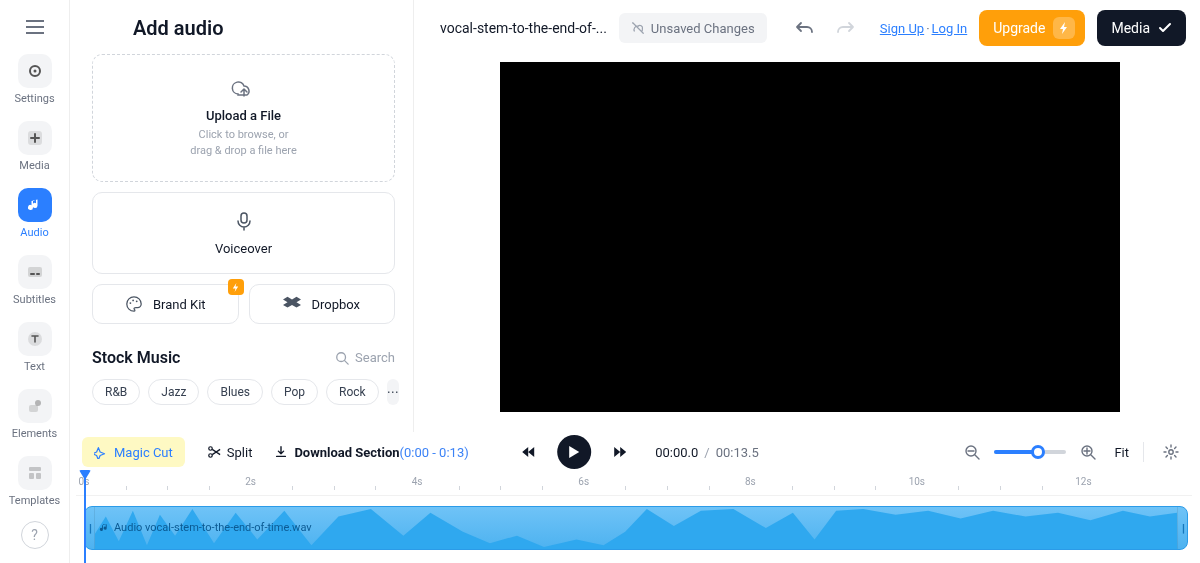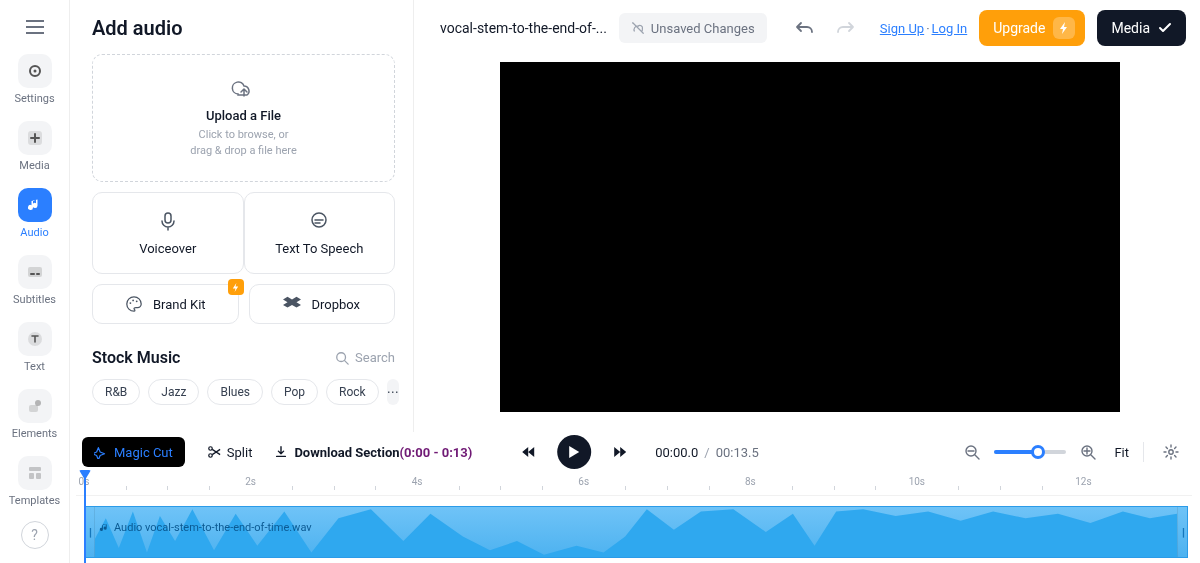--- a/index.html
+++ b/index.html
@@ -11,21 +11,21 @@
   .rail-item { display:flex; flex-direction:column; align-items:center; gap:4px; cursor:pointer; padding:4px 0; width:100%; }
   .rail-item .ic { width:34px; height:34px; border-radius:10px; display:flex; align-items:center; justify-content:center; background:#f3f4f6; color:#555; }
   .rail-item.active .ic { background:#2b7fff; color:#fff; }
   .rail-item .lbl { font-size:11px; color:#6b7280; }
   .rail-item.active .lbl { color:#2b7fff; }
   .rail .help { position:absolute; bottom:14px; left:0; right:0; display:flex; justify-content:center; }
   .help-circle { width:28px; height:28px; border-radius:50%; border:1px solid #d1d5db; display:flex; align-items:center; justify-content:center; color:#9ca3af; font-size:14px; cursor:pointer; }
 
   
   .panel { position:absolute; left:70px; top:0; width:344px; height:432px; border-right:1px solid #eee; padding:16px 18px 0 22px; overflow:hidden; }
-  .panel h2 { font-size:20px; font-weight:600; color:#111827; margin-bottom:14px; }
+  .panel h2 { font-size:20px; font-weight:600; color:#111827; margin-bottom:14px;margin-left:41px; }
   .upload-box { border:1px dashed #d1d5db; border-radius:10px; height:128px; display:flex; flex-direction:column; align-items:center; justify-content:center; cursor:pointer; }
   .upload-box .cloud { color:#6b7280; margin-bottom:8px; }
   .upload-box .ttl { font-size:13px; color:#111827; font-weight:500; }
   .upload-box .sub { font-size:11px; color:#9ca3af; text-align:center; line-height:1.4; margin-top:4px; }
   .row2 { display:flex; margin-top:10px; }
   .card { flex:1; border:1px solid #e5e7eb; border-radius:10px; height:82px; display:flex; flex-direction:column; align-items:center; justify-content:center; gap:10px; cursor:pointer; position:relative; }
   .card .cl { font-size:13px; color:#111827; }
   .card .ci { color:#4b5563; }
   .row3 { display:flex; gap:10px; margin-top:10px; }
   .card2 { flex:1; border:1px solid #e5e7eb; border-radius:10px; height:40px; display:flex; align-items:center; justify-content:center; gap:10px; cursor:pointer; position:relative; font-size:13px; color:#111827; }
@@ -50,24 +50,24 @@
   .dot { color:#6b7280; margin:0 2px; }
   .upgrade { background:#ff9f0a; color:#fff; border-radius:8px; height:36px; padding:0 10px 0 14px; display:flex; align-items:center; gap:8px; font-size:14px; cursor:pointer; }
   .upgrade .bolt { width:22px; height:22px; border-radius:6px; background:rgba(255,255,255,.25); display:flex; align-items:center; justify-content:center; }
   .done { background:#111827; color:#fff; border-radius:8px; height:36px; padding:0 14px; display:flex; align-items:center; gap:8px; font-size:14px; cursor:pointer; }
 
   
   .preview { position:absolute; left:500px; top:62px; width:620px; height:350px; background:#000; }
 
   
   .toolbar { position:absolute; left:82px; top:432px; right:8px; height:40px; display:flex; align-items:center; }
-  .magic { background:#000000; color:#2b7fff; border-radius:6px; height:30px; padding:0 12px; display:flex; align-items:center; gap:6px; font-size:13px; cursor:pointer; }
+  .magic { background:#fef9c3; color:#2b7fff; border-radius:6px; height:30px; padding:0 12px; display:flex; align-items:center; gap:6px; font-size:13px; cursor:pointer; }
   .tb-btn { height:30px; padding:0 10px; display:flex; align-items:center; gap:6px; font-size:13px; color:#111827; cursor:pointer; margin-left:12px; }
   .dlsec { margin-left:12px; font-size:13px; color:#111827; display:flex; align-items:center; gap:6px; cursor:pointer; }
-  .dlsec .range { color:#701a75;font-weight:bold; }
+  .dlsec .range { color:#3b82f6; }
   .transport { position:absolute; left:50%; transform:translateX(-50%); display:flex; align-items:center; gap:14px; }
   .rw,.ff { width:28px; height:28px; display:flex; align-items:center; justify-content:center; color:#111827; cursor:pointer; }
   .play { width:34px; height:34px; border-radius:50%; background:#111827; color:#fff; display:flex; align-items:center; justify-content:center; cursor:pointer; }
   .time { font-size:13px; color:#111827; margin-left:8px; }
   .time .sep { color:#9ca3af; margin:0 6px; }
   .time .dur { color:#6b7280; }
   .right-tools { position:absolute; right:8px; display:flex; align-items:center; gap:14px; }
   .zoom { display:flex; align-items:center; gap:10px; }
   .zbtn { width:24px; height:24px; display:flex; align-items:center; justify-content:center; color:#6b7280; cursor:pointer; }
   .slider { width:72px; height:4px; background:#d1d5db; border-radius:2px; position:relative; }
@@ -77,21 +77,21 @@
   .vline { width:1px; height:20px; background:#e5e7eb; }
   .gear { width:26px; height:26px; display:flex; align-items:center; justify-content:center; color:#6b7280; cursor:pointer; }
 
   
   .timeline { position:absolute; left:76px; right:8px; top:476px; height:80px; }
   .ruler { position:relative; height:20px; border-bottom:1px solid #f1f1f1; }
   .tick-major { position:absolute; top:0; font-size:10px; color:#9ca3af; transform:translateX(-50%); }
   .tick-minor { position:absolute; top:10px; width:1px; height:4px; background:#d1d5db; }
   .playhead { position:absolute; left:8px; top:0; bottom:-64px; width:2px; background:#2b7fff; z-index:5; }
   .playhead::before { content:""; position:absolute; top:-6px; left:50%; transform:translateX(-50%); width:12px; height:10px; background:#2b7fff; clip-path: polygon(0 0,100% 0,50% 100%); border-radius:2px; }
-  .clip { position:absolute; left:8px; right:4px; top:30px; height:52px; background:linear-gradient(#6fc3f7,#4db2f0); border:1px solid #2b9be8; border-radius:0; overflow:hidden; cursor:pointer; }
+  .clip { position:absolute; left:8px; right:4px; top:30px; height:44px; background:linear-gradient(#6fc3f7,#4db2f0); border:1px solid #2b9be8; border-radius:8px; overflow:hidden; cursor:pointer; }
   .clip .handle { position:absolute; top:0; bottom:0; width:10px; display:flex; align-items:center; justify-content:center; color:#0b6db3; font-size:10px; letter-spacing:-2px; }
   .clip .handle.l { left:0; border-right:1px solid rgba(0,0,0,.08); }
   .clip .handle.r { right:0; border-left:1px solid rgba(0,0,0,.08); }
   .clip .label { position:absolute; left:14px; top:14px; font-size:11px; color:#0b5a93; display:flex; align-items:center; gap:4px; z-index:2; }
   .clip svg.wave { position:absolute; left:10px; right:10px; top:0; bottom:0; width:calc(100% - 20px); height:100%; }
 
   svg { display:block; }
 </style>
 </head>
 <body>
@@ -189,29 +189,20 @@
 
   <div class="row2">
     <div class="card">
       <div class="ci">
         <svg width="20" height="20" viewBox="0 0 20 20">
             <rect x="7" y="2" width="6" height="10" rx="3" fill="none" stroke="currentColor" stroke-width="1.5"></rect>
             <path d="M4 10a6 6 0 0012 0M10 16v3" stroke="currentColor" stroke-width="1.5" fill="none" stroke-linecap="round"></path>
           </svg>
       </div>
       <div class="cl">Voiceover</div>
-    </div>
-    <div class="card">
-      <div class="ci">
-        <svg width="20" height="20" viewBox="0 0 20 20">
-            <circle cx="10" cy="9" r="7" fill="none" stroke="currentColor" stroke-width="1.5"></circle>
-            <path d="M6 9h8M6 12h5" stroke="currentColor" stroke-width="1.5" stroke-linecap="round"></path>
-          </svg>
-      </div>
-      <div class="cl">Text To Speech</div>
     </div>
   </div>
 
   <div class="row3">
     <div class="card2">
       <span class="badge">
         <svg width="9" height="9" viewBox="0 0 10 10">
             <path d="M6 0L2 6h3l-1 4 4-6H5l1-4z" fill="#fff"></path>
           </svg>
       </span>

